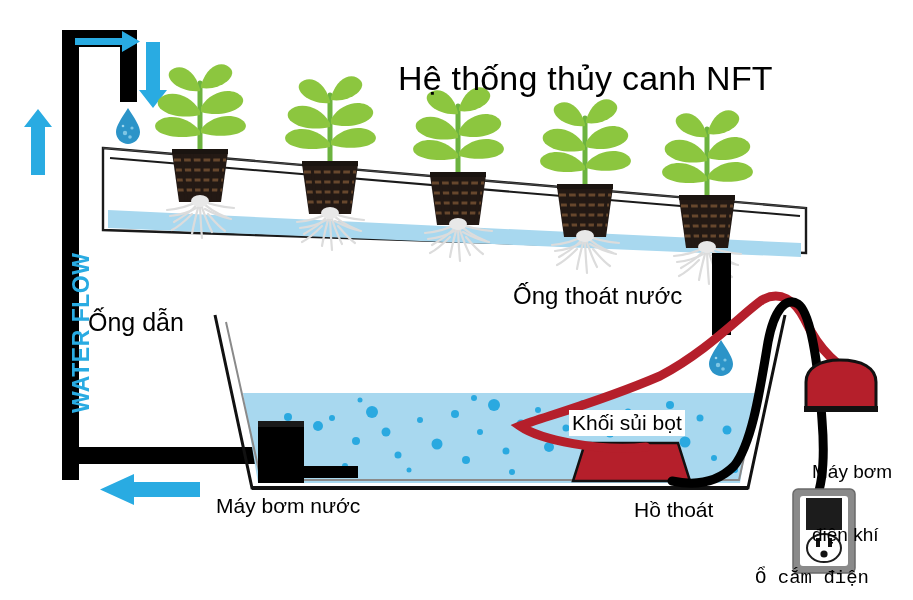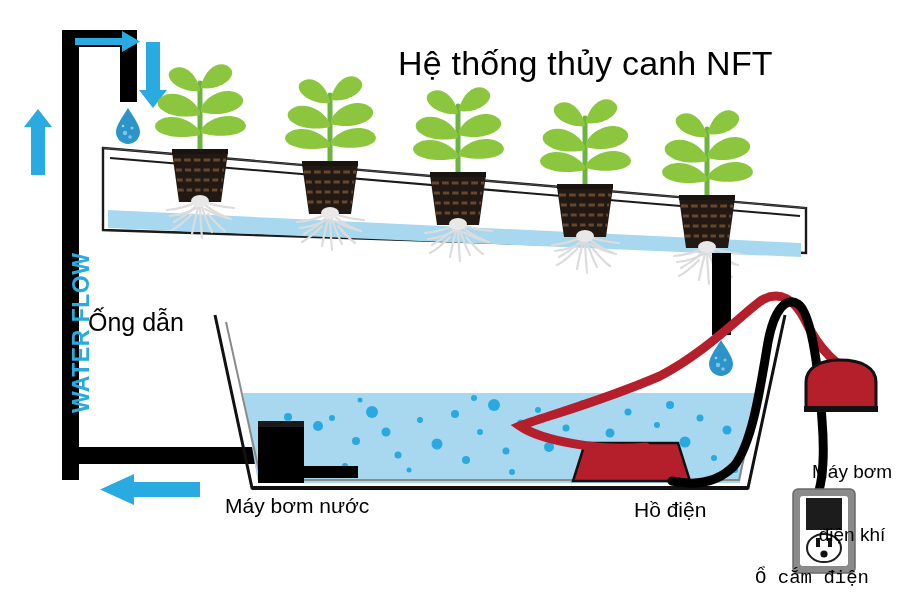--- a/index.html
+++ b/index.html
@@ -26,42 +26,42 @@
   }
   .lbl {
     position: absolute;
     color: #000000;
     font-family: "Liberation Sans", sans-serif;
     white-space: pre;
     line-height: 1.12;
   }
   #title-text {
     left: 398px;
-    top: 44px;
+    top: 59px;
     font-size: 34px;
     letter-spacing: 0.2px;
   }
   #label-water-flow {
     left: -18px;
     top: 320px;
     width: 200px;
     text-align: center;
     color: #29ABE2;
     font-size: 23px;
     font-weight: bold;
     letter-spacing: 0.5px;
     transform: rotate(-90deg);
     transform-origin: 50% 50%;
   }
   #label-supply-pipe { left: 88px; top: 308px; font-size: 25px; }
   #label-drain-pipe  { left: 511px; top: 283px; font-size: 24px; background: #ffffff; padding: 0 2px;}
   #label-air-stone   { left: 569px; top: 410px; font-size: 21px; background:#ffffff; padding: 1px 3px;}
-  #label-water-pump  { left: 216px; top: 494px; font-size: 21px; margin-left: 9px; }
+  #label-water-pump  { left: 216px; top: 494px; font-size: 21px; }
   #label-reservoir   { left: 634px; top: 498px; font-size: 21px; }
-  #label-air-pump    { left: 812px; top: 418px; font-size: 19px; text-align: center; }
+  #label-air-pump    { left: 812px; top: 418px; font-size: 19px; }
   #label-outlet      { left: 755px; top: 568px; font-size: 19px; font-family: Liberation Mono, monospace; }
 </style>
 </head>
 <body>
 
 <div id="stage">
 
   <svg id="diagram-svg" viewBox="0 0 913 600">
     <defs>
 
@@ -321,25 +321,27 @@
     </g>
 
   </svg>
 
   <div class="lbl" id="title-text">Hệ thống thủy canh NFT</div>
 
   <div class="lbl" id="label-water-flow">WATER FLOW</div>
 
   <div class="lbl" id="label-supply-pipe">Ống dẫn</div>
 
-
+  <div class="lbl" id="label-drain-pipe">Ống thoát nước</div>
+
+  <div class="lbl" id="label-air-stone">Khối sủi bọt</div>
 
   <div class="lbl" id="label-water-pump">Máy bơm nước</div>
 
-  <div class="lbl" id="label-reservoir">Hồ điện</div>
+  <div class="lbl" id="label-reservoir">Hồ thoát</div>
 
   <div class="lbl" id="label-air-pump">
     <div>Máy bơm</div>
     <div>điện khí</div>
   </div>
 
   <div class="lbl" id="label-outlet">Ổ cắm điện</div>
 
 </div>
 

